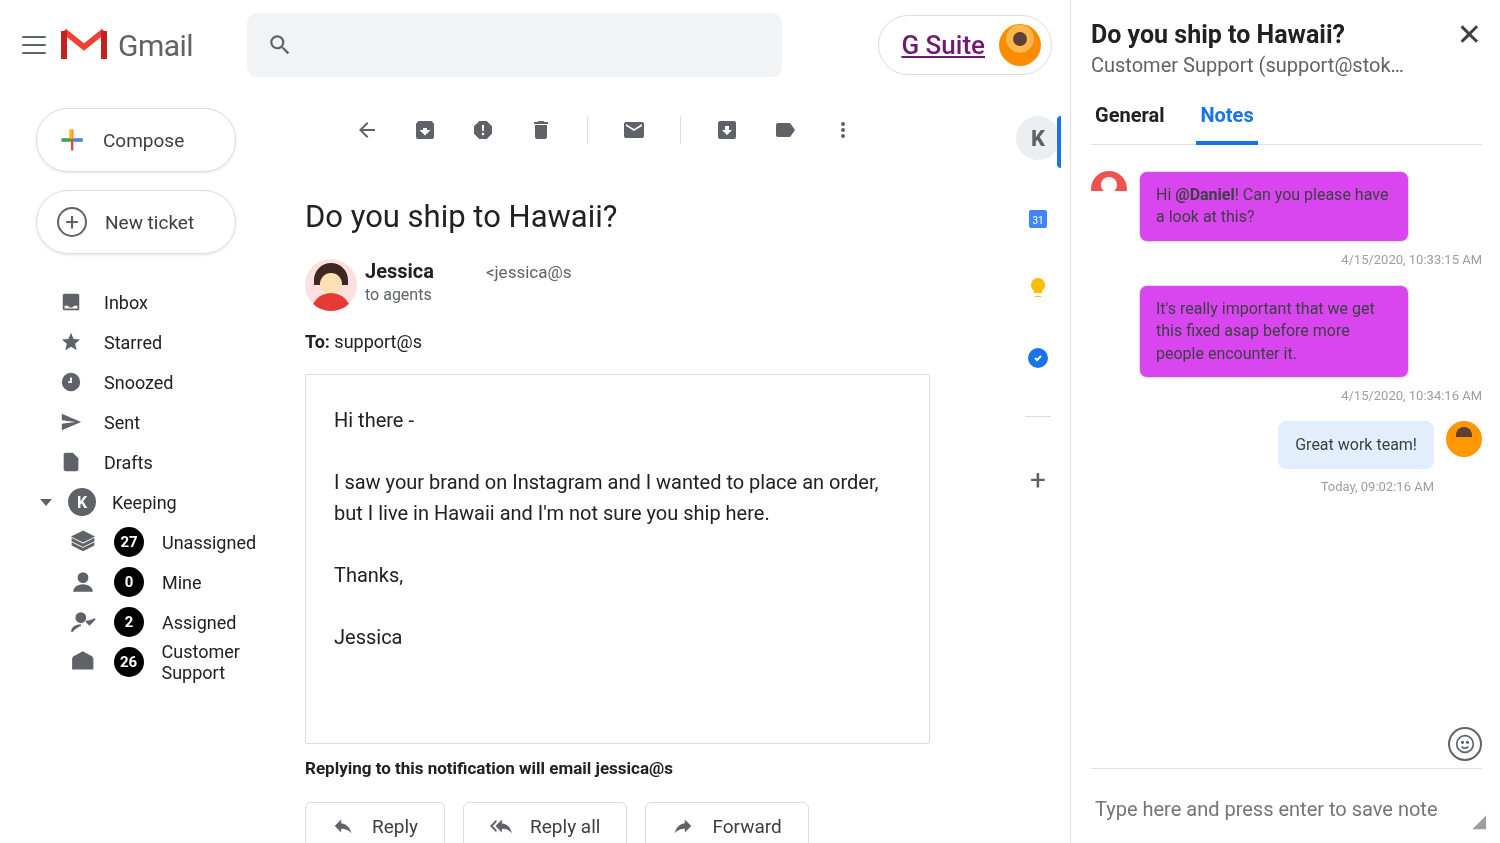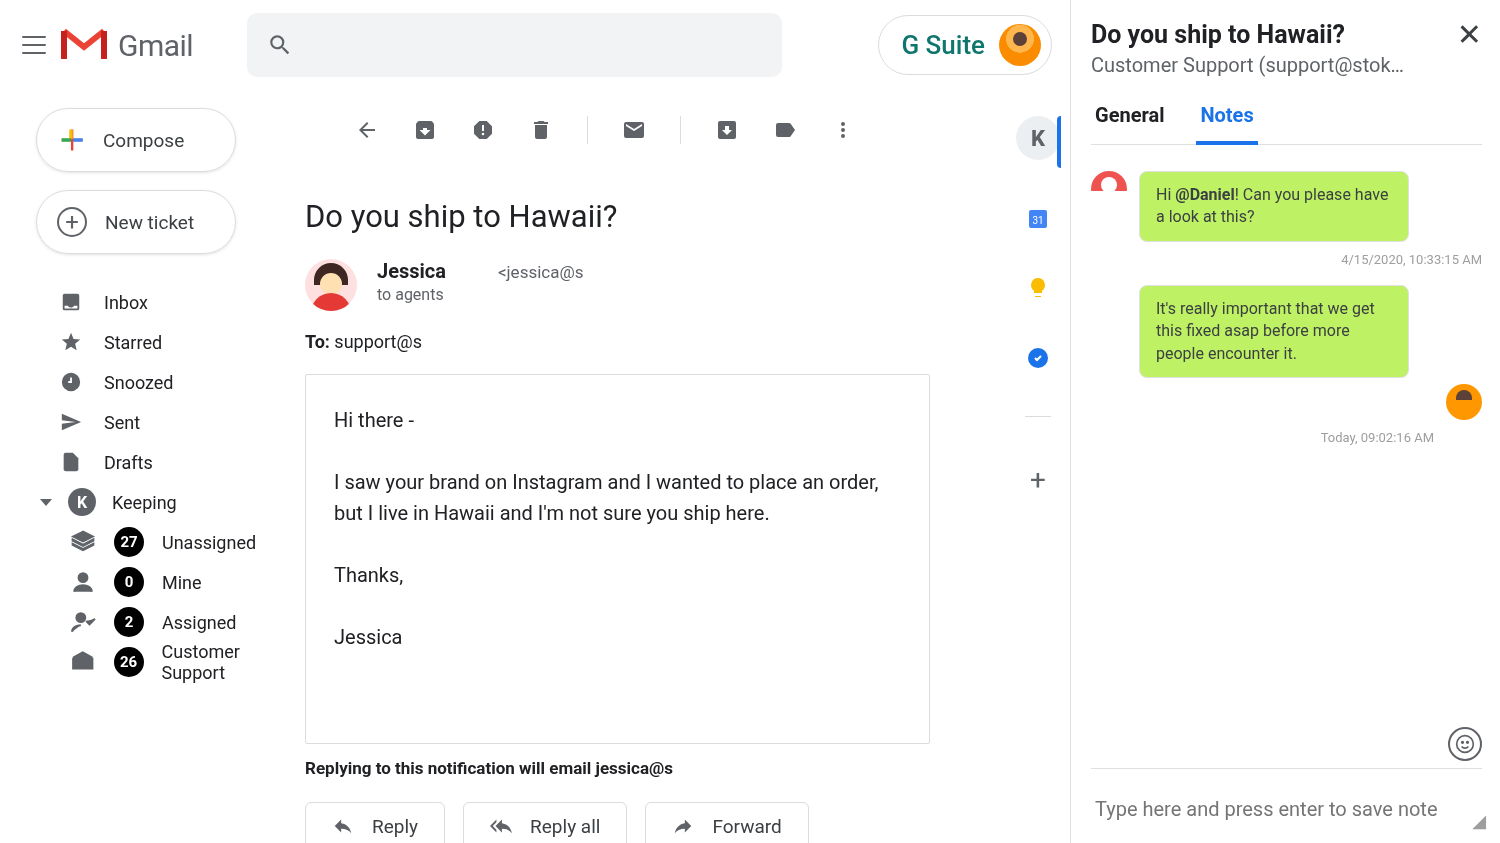--- a/index.html
+++ b/index.html
@@ -12,21 +12,21 @@
   .header { height: 90px; display: flex; align-items: center; padding: 0 18px 0 22px; gap: 14px; }
   .menu-icon { width: 24px; height: 18px; display:flex; flex-direction:column; justify-content:space-between; cursor:pointer; }
   .menu-icon span { height: 2px; background:#5f6368; border-radius:2px; }
   .gmail-logo { display:flex; align-items:center; gap:10px; margin-right: 40px; cursor:pointer; }
   .gmail-m { width:48px; height:36px; position:relative;}
   .gmail-m svg { width:48px;height:36px;}
   .gmail-word { font-size:30px; color:#5f6368; letter-spacing:-0.5px;}
   .search { flex: 0 0 535px; height: 64px; background:#f1f3f4; border-radius:10px; display:flex; align-items:center; padding:0 20px; margin-right: 30px;}
   .search svg { width:26px;height:26px; fill:#5f6368;}
   .gsuite-chip { margin-left:auto; height: 60px; border:1px solid #dadce0; border-radius:30px; display:flex; align-items:center; gap:14px; padding:0 10px 0 22px; cursor:pointer;}
-  .gsuite-text { font-size:26px; color:#0f766e; font-weight:500;}
+  .gsuite-text { font-size:26px; color:#701a75; font-weight:500;text-decoration:underline;}
   .avatar-orange { width:42px;height:42px;border-radius:50%; background: radial-gradient(circle at 50% 35%, #ffb74d 0 40%, #fb8c00 41% 100%); position:relative; }
   .avatar-orange::after{content:'';position:absolute;width:14px;height:14px;border-radius:50%;background:#5d4037;left:14px;top:8px;}
 
   
   .body { flex:1; display:flex; overflow:hidden;}
   
   
   .sidebar { width: 305px; padding: 18px 0 0 0; }
   .pill { display:flex; align-items:center; gap:18px; height:64px; border:1px solid #dadce0; border-radius:32px; margin: 0 0 18px 36px; width: 200px; padding-left: 20px; cursor:pointer; box-shadow: 0 1px 3px rgba(60,64,67,.15); font-size:19px; color:#3c4043; }
   .pill .plus { width:28px;height:28px; }
@@ -42,21 +42,21 @@
   .count-badge{min-width:30px;height:30px;border-radius:15px;background:#000;color:#fff;display:flex;align-items:center;justify-content:center;font-size:15px;font-weight:700;padding:0 6px;}
 
   
   .main { flex:1; display:flex; padding-top: 12px;}
   .msgcol { flex:1; padding: 0 40px 0 0; }
   .toolbar { display:flex; align-items:center; gap: 34px; height:56px; padding-left: 50px;}
   .toolbar .grp{display:flex;gap:34px;align-items:center;}
   .toolbar .sep{width:1px;height:28px;background:#dadce0;}
   .toolbar svg{width:24px;height:24px;fill:#5f6368;cursor:pointer;}
   .subject{font-size:31px;font-weight:400;color:#202124;padding:40px 0 24px 0;}
-  .sender-row{display:flex;gap:20px;align-items:flex-start;}
+  .sender-row{display:flex;gap:8px;align-items:flex-start;}
   .sender-avatar{width:52px;height:52px;border-radius:50%;background:#ffe0e0;display:flex;align-items:flex-end;justify-content:center;overflow:hidden;position:relative;}
   .sender-avatar .hair{position:absolute;top:4px;width:34px;height:22px;background:#3e2723;border-radius:18px 18px 0 0;}
   .sender-avatar .face{position:absolute;top:14px;width:22px;height:22px;background:#ffe0b2;border-radius:50%;}
   .sender-avatar .body2{position:absolute;bottom:-6px;width:40px;height:24px;background:#e53935;border-radius:20px 20px 0 0;}
   .sender-meta .name{font-size:20px;font-weight:700;}
   .sender-meta .addr{font-size:17px;color:#5f6368;display:inline-block;margin-left:48px;}
   .sender-meta .to{font-size:16px;color:#5f6368;margin-top:2px;}
   .toline{font-size:18px;margin-top:20px;}
   .toline b{font-weight:700;}
   .email-body{border:1px solid #dadce0;border-radius:2px;margin-top:22px;padding:30px 28px 90px 28px; font-size:20px; line-height:1.55; width: 625px;}
@@ -80,21 +80,21 @@
   .panel-head{display:flex;align-items:flex-start;gap:10px;}
   .panel-title{font-size:25px;font-weight:700;flex:1;}
   .panel-sub{font-size:20px;color:#5f6368;margin-top:4px; white-space:nowrap; overflow:hidden; text-overflow:ellipsis; max-width:320px;}
   .close-x{font-size:30px;color:#3c4043;cursor:pointer;line-height:1;}
   .tabs{display:flex;gap:28px;border-bottom:1px solid #e0e0e0;margin-top:26px;}
   .tab{font-size:20px;font-weight:700;padding:0 4px 14px 4px;cursor:pointer;color:#202124;}
   .tab.active{color:#1a73e8;border-bottom:4px solid #1a73e8;margin-bottom:-1px;}
   .notes-body{flex:1;padding-top:26px;display:flex;flex-direction:column;gap:6px;overflow:auto;}
   .bubble-row{display:flex;gap:12px;align-items:flex-start;}
   .bubble-row.right{justify-content:flex-end;}
-  .bubble{background:#bef264;border:1px solid #e0e0e0;border-radius:8px;padding:12px 16px;font-size:16px;color:#3c4043;max-width:270px;line-height:1.4;}
+  .bubble{background:#d946ef;border:1px solid #e0e0e0;border-radius:8px;padding:12px 16px;font-size:16px;color:#3c4043;max-width:270px;line-height:1.4;}
   .bubble.blue{background:#e3eefc;border-color:#e3eefc;}
   .av-sm{width:36px;height:36px;border-radius:50%;flex-shrink:0;}
   .av-red{background:linear-gradient(#ef5350 0 55%,#fff 55% 100%);position:relative;}
   .av-red::after{content:'';position:absolute;width:16px;height:16px;border-radius:50%;background:#fff;left:10px;top:6px;}
   .av-or{background:#ff9800;position:relative;}
   .av-or::after{content:'';position:absolute;width:16px;height:10px;background:#5d4037;border-radius:8px 8px 0 0;left:10px;top:6px;}
   .ts{font-size:13px;color:#9e9e9e;margin:4px 0 12px 48px;text-align:right;}
   .ts.right{text-align:right;margin:4px 48px 12px 0;}
   .panel-footer{border-top:1px solid #e0e0e0;padding-top:10px;position:relative;}
   .emoji-btn{position:absolute;right:0;top:-42px;width:34px;height:34px;border:2px solid #5f6368;border-radius:50%;display:flex;align-items:center;justify-content:center;cursor:pointer;}
@@ -340,21 +340,23 @@
   <div class="notes-body">
     <div class="bubble-row">
       <div class="av-sm av-red"></div>
       <div class="bubble"><span>Hi </span><b>@Daniel</b><span>! Can you please have a look at this?</span></div>
     </div>
     <div class="ts">4/15/2020, 10:33:15 AM</div>
     <div class="bubble-row">
       <div style="width:36px"></div>
       <div class="bubble">It's really important that we get this fixed asap before more people encounter it.</div>
     </div>
+    <div class="ts">4/15/2020, 10:34:16 AM</div>
     <div class="bubble-row right">
+      <div class="bubble blue">Great work team!</div>
       <div class="av-sm av-or"></div>
     </div>
     <div class="ts right">Today, 09:02:16 AM</div>
   </div>
   <div class="panel-footer">
     <div class="emoji-btn">
       <svg width="20" height="20" viewBox="0 0 24 24" fill="none" stroke="#5f6368" stroke-width="2">
           <circle cx="12" cy="12" r="10"></circle>
           <circle cx="9" cy="10" r="1" fill="#5f6368"></circle>
           <circle cx="15" cy="10" r="1" fill="#5f6368"></circle>

